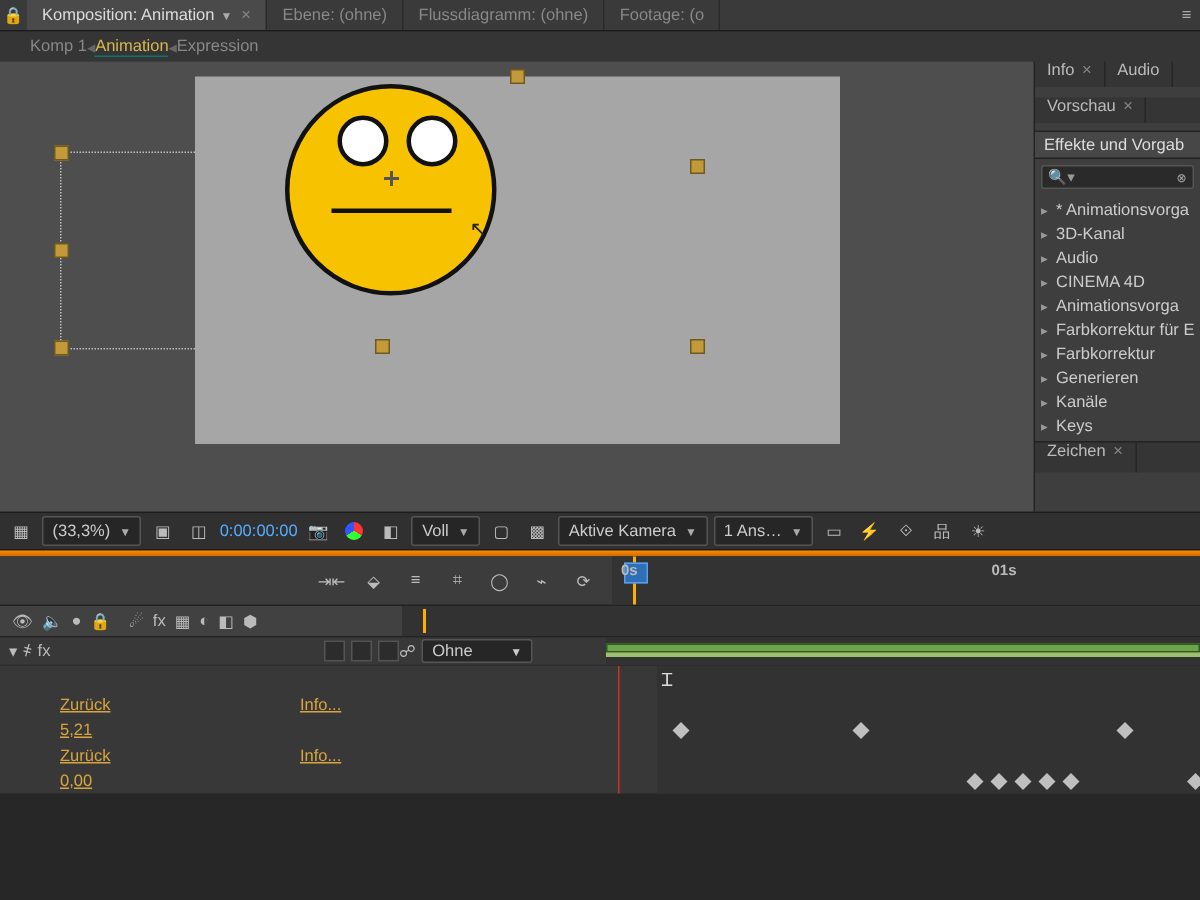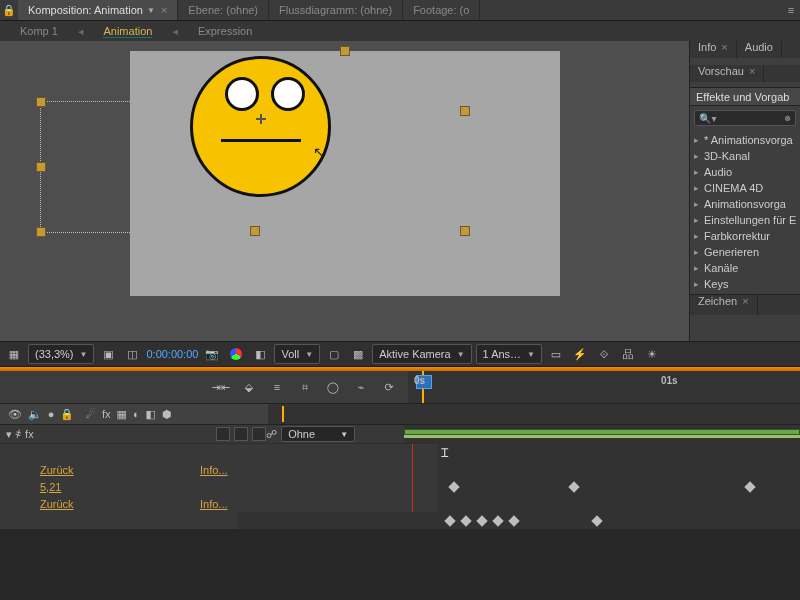--- a/index.html
+++ b/index.html
@@ -4,21 +4,21 @@
 <style>
   html,body{margin:0;padding:0;width:800px;height:600px;background:#272727;font-family:Arial,Helvetica,sans-serif;font-size:11px;color:#ccc;overflow:hidden;}
   
   #top-tabs{height:20px;background:#3a3a3a;display:flex;align-items:stretch;border-bottom:1px solid #1a1a1a;}
   .tab{padding:0 10px;display:flex;align-items:center;color:#999;border-right:1px solid #2a2a2a;white-space:nowrap;}
   .tab.active{background:#4a4a4a;color:#ddd;}
   .tab .x{margin-left:6px;color:#888;}
   .tab .tri{margin-left:4px;font-size:8px;color:#aaa;}
   .lock{width:18px;display:flex;align-items:center;justify-content:center;color:#aaa;}
   
-  #crumb{height:20px;background:#353535;display:flex;align-items:center;padding-left:20px;gap:20px;}
+  #crumb{height:20px;background:#353535;display:flex;align-items:center;padding-left:20px;}
   #crumb span{color:#888;}
   #crumb .cur{color:#d8b84e;border-bottom:1px solid #0f766e;text-align:center;}
   
   #main{display:flex;height:300px;}
   #viewer-wrap{flex:1;position:relative;background:#4e4e4e;}
   #canvas{position:absolute;left:130px;top:10px;width:430px;height:245px;background:#a6a6a6;}
   
   #sel{position:absolute;left:40px;top:60px;width:430px;height:130px;border:1px dotted #bdbdbd;}
   .handle{position:absolute;width:8px;height:8px;background:#c29a3a;border:1px solid #6f5a1d;}
   
@@ -188,21 +188,21 @@
         <div class="titem">
           <span class="tw">▸</span>
           <span>CINEMA 4D</span>
         </div>
         <div class="titem">
           <span class="tw">▸</span>
           <span>Animationsvorga</span>
         </div>
         <div class="titem">
           <span class="tw">▸</span>
-          <span>Einstellungen für E</span>
+          <span>Farbkorrektur für E</span>
         </div>
         <div class="titem">
           <span class="tw">▸</span>
           <span>Farbkorrektur</span>
         </div>
         <div class="titem">
           <span class="tw">▸</span>
           <span>Generieren</span>
         </div>
         <div class="titem">
@@ -353,20 +353,21 @@
       </div>
     </div>
 
     <div class="prow">
       <div class="colA"><span class="link">Zurück</span></div>
       <div class="colB"><span class="link">Info...</span></div>
       <div class="colC"></div>
     </div>
 
     <div class="prow">
+      <div class="colA"><span class="link">0,00</span></div>
       <div class="colB"></div>
       <div class="colC">
         <span class="kf" style="left:208px"></span>
         <span class="kf" style="left:224px"></span>
         <span class="kf" style="left:240px"></span>
         <span class="kf" style="left:256px"></span>
         <span class="kf" style="left:272px"></span>
         <span class="kf" style="left:355px"></span>
 
       </div>

